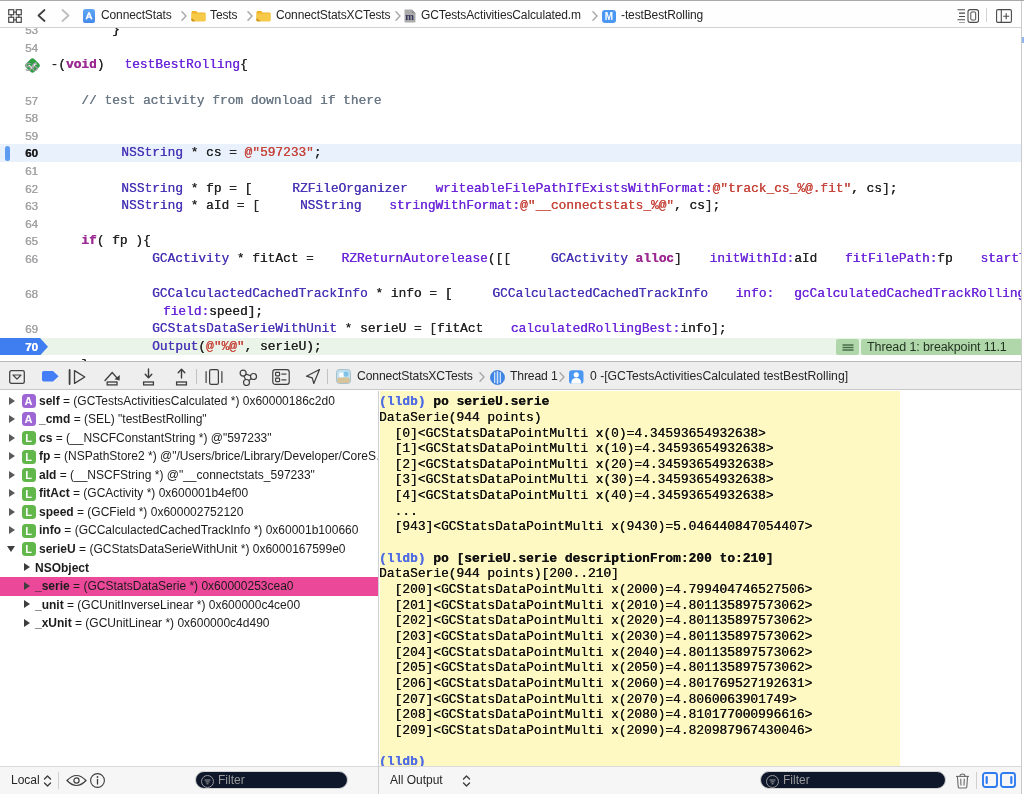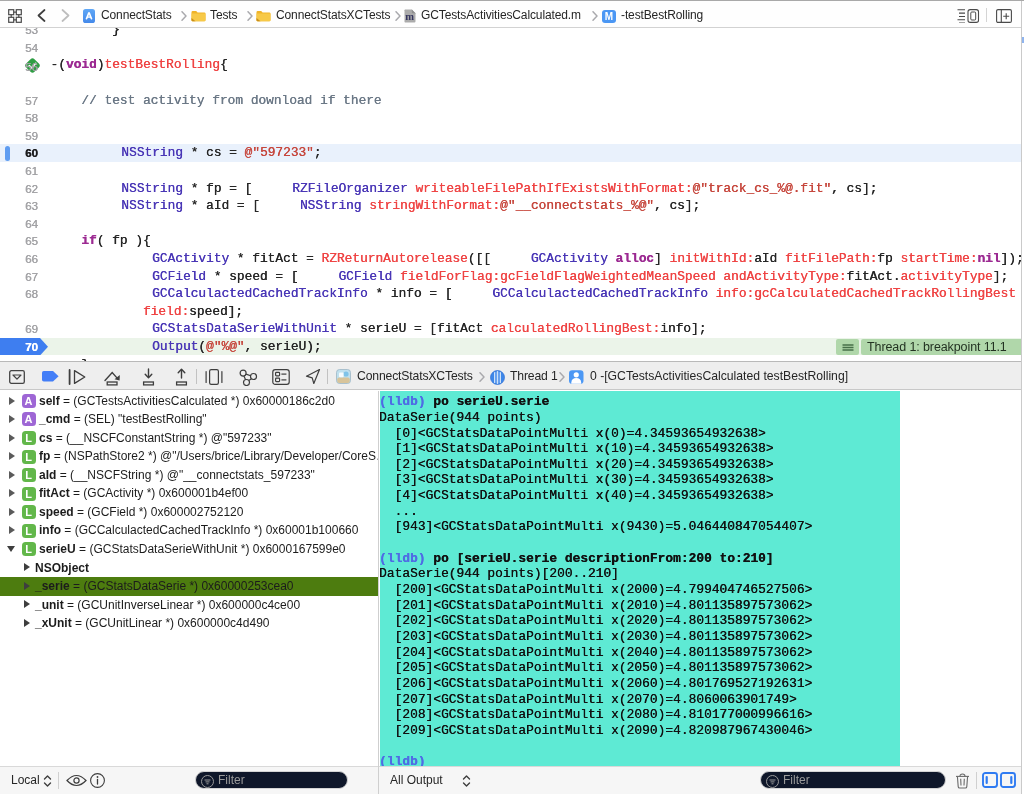--- a/index.html
+++ b/index.html
@@ -16,28 +16,28 @@
 .cl{position:absolute;left:0;width:1024px;height:17.6px;line-height:17.6px;
   font-family:"Liberation Mono",monospace;font-size:12.84px;white-space:pre;color:#262626;text-shadow:0.3px 0 0 currentColor;}
 .cl .num{position:absolute;left:0;top:0;width:38px;text-align:right;color:#a2a2a5;font-size:11.6px;font-family:"Liberation Sans",sans-serif;}
 .cl .code{position:absolute;left:50.5px;top:0;}
 .hl-blue{position:absolute;left:0;width:1024px;height:17.6px;background:#e9f1fc;}
 .hl-green{position:absolute;left:0;width:1024px;height:17.6px;background:#ebf4e9;}
 .k{color:#9c2a92;font-weight:bold;}
 .c{color:#6b7886;}
 .s{color:#c6463c;}
 .t1{color:#4936b6;margin-left:40px;}
-.t2{color:#ef4444;}
+.t2{color:#6d28d9;margin-left:20px;}
 
 #dbgbar{position:absolute;left:0;top:361px;width:1024px;height:29px;background:#eeeeee;
   border-top:1px solid #b9b9b9;border-bottom:1px solid #c8c8c8;box-sizing:border-box;}
 #dbgbar .t{position:absolute;top:0;height:28px;line-height:28px;font-size:12.2px;letter-spacing:-0.15px;color:#262626;}
 
 #varpane{position:absolute;left:0;top:391px;width:378px;height:375px;background:#fff;overflow:hidden;}
-#conpane{position:absolute;left:380px;top:391px;width:520px;height:375px;background:#5eead4;overflow:hidden;}
+#conpane{position:absolute;left:380px;top:391px;width:520px;height:375px;background:#fef9c3;overflow:hidden;}
 #vdivider{position:absolute;left:378px;top:391px;width:1px;height:403px;background:#cfcfcf;}
 .vrow{position:absolute;left:0;width:378px;height:18.5px;font-size:12px;color:#1c1c1c;white-space:nowrap;overflow:hidden;}
 .vrow .in{position:absolute;top:0;height:18.5px;line-height:19px;white-space:pre;}
 .vb{font-weight:bold;}
 .badge{position:absolute;width:14px;height:14px;border-radius:3.5px;top:2.2px;
   color:#fff;font-size:11px;font-weight:bold;text-align:center;line-height:15px;}
 .bA{background:#9e66d5;}
 .bL{background:#62b74a;}
 .tri{position:absolute;width:0;height:0;}
 .triR{border-left:6.5px solid #5a5a5a;border-top:4.5px solid transparent;border-bottom:4.5px solid transparent;}
@@ -156,21 +156,20 @@
     <div class="cl" style="top:63.5px"><span class="num">57</span><span class="code"><span class="c">    // test activity from download if there</span></span></div>
     <div class="cl" style="top:81.1px"><span class="num">58</span></div>
     <div class="cl" style="top:98.7px"><span class="num">59</span></div>
     <div class="cl" style="top:116.3px"><span class="num" style="color:#1d1d1f;font-weight:bold">60</span><span class="code">    <span class="t1">NSString</span> * cs = <span class="s">@"597233"</span>;</span></div>
     <div class="cl" style="top:133.9px"><span class="num">61</span></div>
     <div class="cl" style="top:151.5px"><span class="num">62</span><span class="code">    <span class="t1">NSString</span> * fp = [<span class="t1">RZFileOrganizer</span> <span class="t2">writeableFilePathIfExistsWithFormat:</span><span class="s">@"track_cs_%@.fit"</span>, cs];</span></div>
     <div class="cl" style="top:169.1px"><span class="num">63</span><span class="code">    <span class="t1">NSString</span> * aId = [<span class="t1">NSString</span> <span class="t2">stringWithFormat:</span><span class="s">@"__connectstats_%@"</span>, cs];</span></div>
     <div class="cl" style="top:186.7px"><span class="num">64</span></div>
     <div class="cl" style="top:204.3px"><span class="num">65</span><span class="code">    <span class="k">if</span>( fp ){</span></div>
     <div class="cl" style="top:221.9px"><span class="num">66</span><span class="code">        <span class="t1">GCActivity</span> * fitAct = <span class="t2">RZReturnAutorelease</span>([[<span class="t1">GCActivity</span> <span class="k">alloc</span>] <span class="t2">initWithId:</span>aId <span class="t2">fitFilePath:</span>fp <span class="t2">startTime:</span><span class="k">nil</span>]);</span></div>
-    <div class="cl" style="top:239.5px"><span class="num">67</span><span class="code">        <span class="t1">GCField</span> * speed = [<span class="t1">GCField</span> <span class="t2">fieldForFlag:</span><span class="t2">gcFieldFlagWeightedMeanSpeed</span> <span class="t2">andActivityType:</span>fitAct.<span class="t2">activityType</span>];</span></div>
     <div class="cl" style="top:257.1px"><span class="num">68</span><span class="code">        <span class="t1">GCCalculactedCachedTrackInfo</span> * info = [<span class="t1">GCCalculactedCachedTrackInfo</span> <span class="t2">info:</span><span class="t2">gcCalculatedCachedTrackRollingBest</span></span></div>
     <div class="cl" style="top:274.7px"><span class="code">            <span class="t2">field:</span>speed];</span></div>
     <div class="cl" style="top:292.3px"><span class="num">69</span><span class="code">        <span class="t1">GCStatsDataSerieWithUnit</span> * serieU = [fitAct <span class="t2">calculatedRollingBest:</span>info];</span></div>
     <div class="cl" style="top:309.9px"><span class="num" style="color:#fff;font-weight:bold;">70</span><span class="code">        <span class="t1">Output</span>(<span class="s">@"%@"</span>, serieU);</span></div>
     <div class="cl" style="top:327.5px"><span class="num">71</span><span class="code">    }</span></div>
   </div>
   <div id="dbgbar">
     <svg class="abs" style="left:8.5px;top:7.5px" width="16" height="14" viewBox="0 0 16 14">
       <rect x="0.7" y="0.7" width="14.6" height="12.6" rx="1.6" fill="none" stroke="#444" stroke-width="1.3"></rect>
       <path d="M4 5 H12 L8 9.2 Z" fill="none" stroke="#444" stroke-width="1.2" stroke-linejoin="round"></path>
@@ -298,21 +297,21 @@
       </div>
     <div class="vrow" style="top:148.99px">
         <span class="tri triD" style="left:7px;top:6px"></span>
         <span class="badge bL" style="left:21.5px">L</span>
         <span class="in" style="left:39px"><span class="vb">serieU</span> = (GCStatsDataSerieWithUnit *) 0x6000167599e0</span>
       </div>
     <div class="vrow" style="top:167.52px">
         <span class="tri triRb" style="left:24px;top:4.75px"></span>
         <span class="in" style="left:35px"><span class="vb">NSObject</span></span>
       </div>
-    <div class="vrow" style="top:186.05px;background:#4d7c0f">
+    <div class="vrow" style="top:186.05px;background:#ec4899">
         <span class="tri triRb" style="left:24px;top:4.75px"></span>
         <span class="in" style="left:35px"><span class="vb">_serie</span> = (GCStatsDataSerie *) 0x60000253cea0</span>
       </div>
     <div class="vrow" style="top:204.58px">
         <span class="tri triRb" style="left:24px;top:4.75px"></span>
         <span class="in" style="left:35px"><span class="vb">_unit</span> = (GCUnitInverseLinear *) 0x600000c4ce00</span>
       </div>
     <div class="vrow" style="top:223.11px">
         <span class="tri triRb" style="left:24px;top:4.75px"></span>
         <span class="in" style="left:35px"><span class="vb">_xUnit</span> = (GCUnitLinear *) 0x600000c4d490</span>

